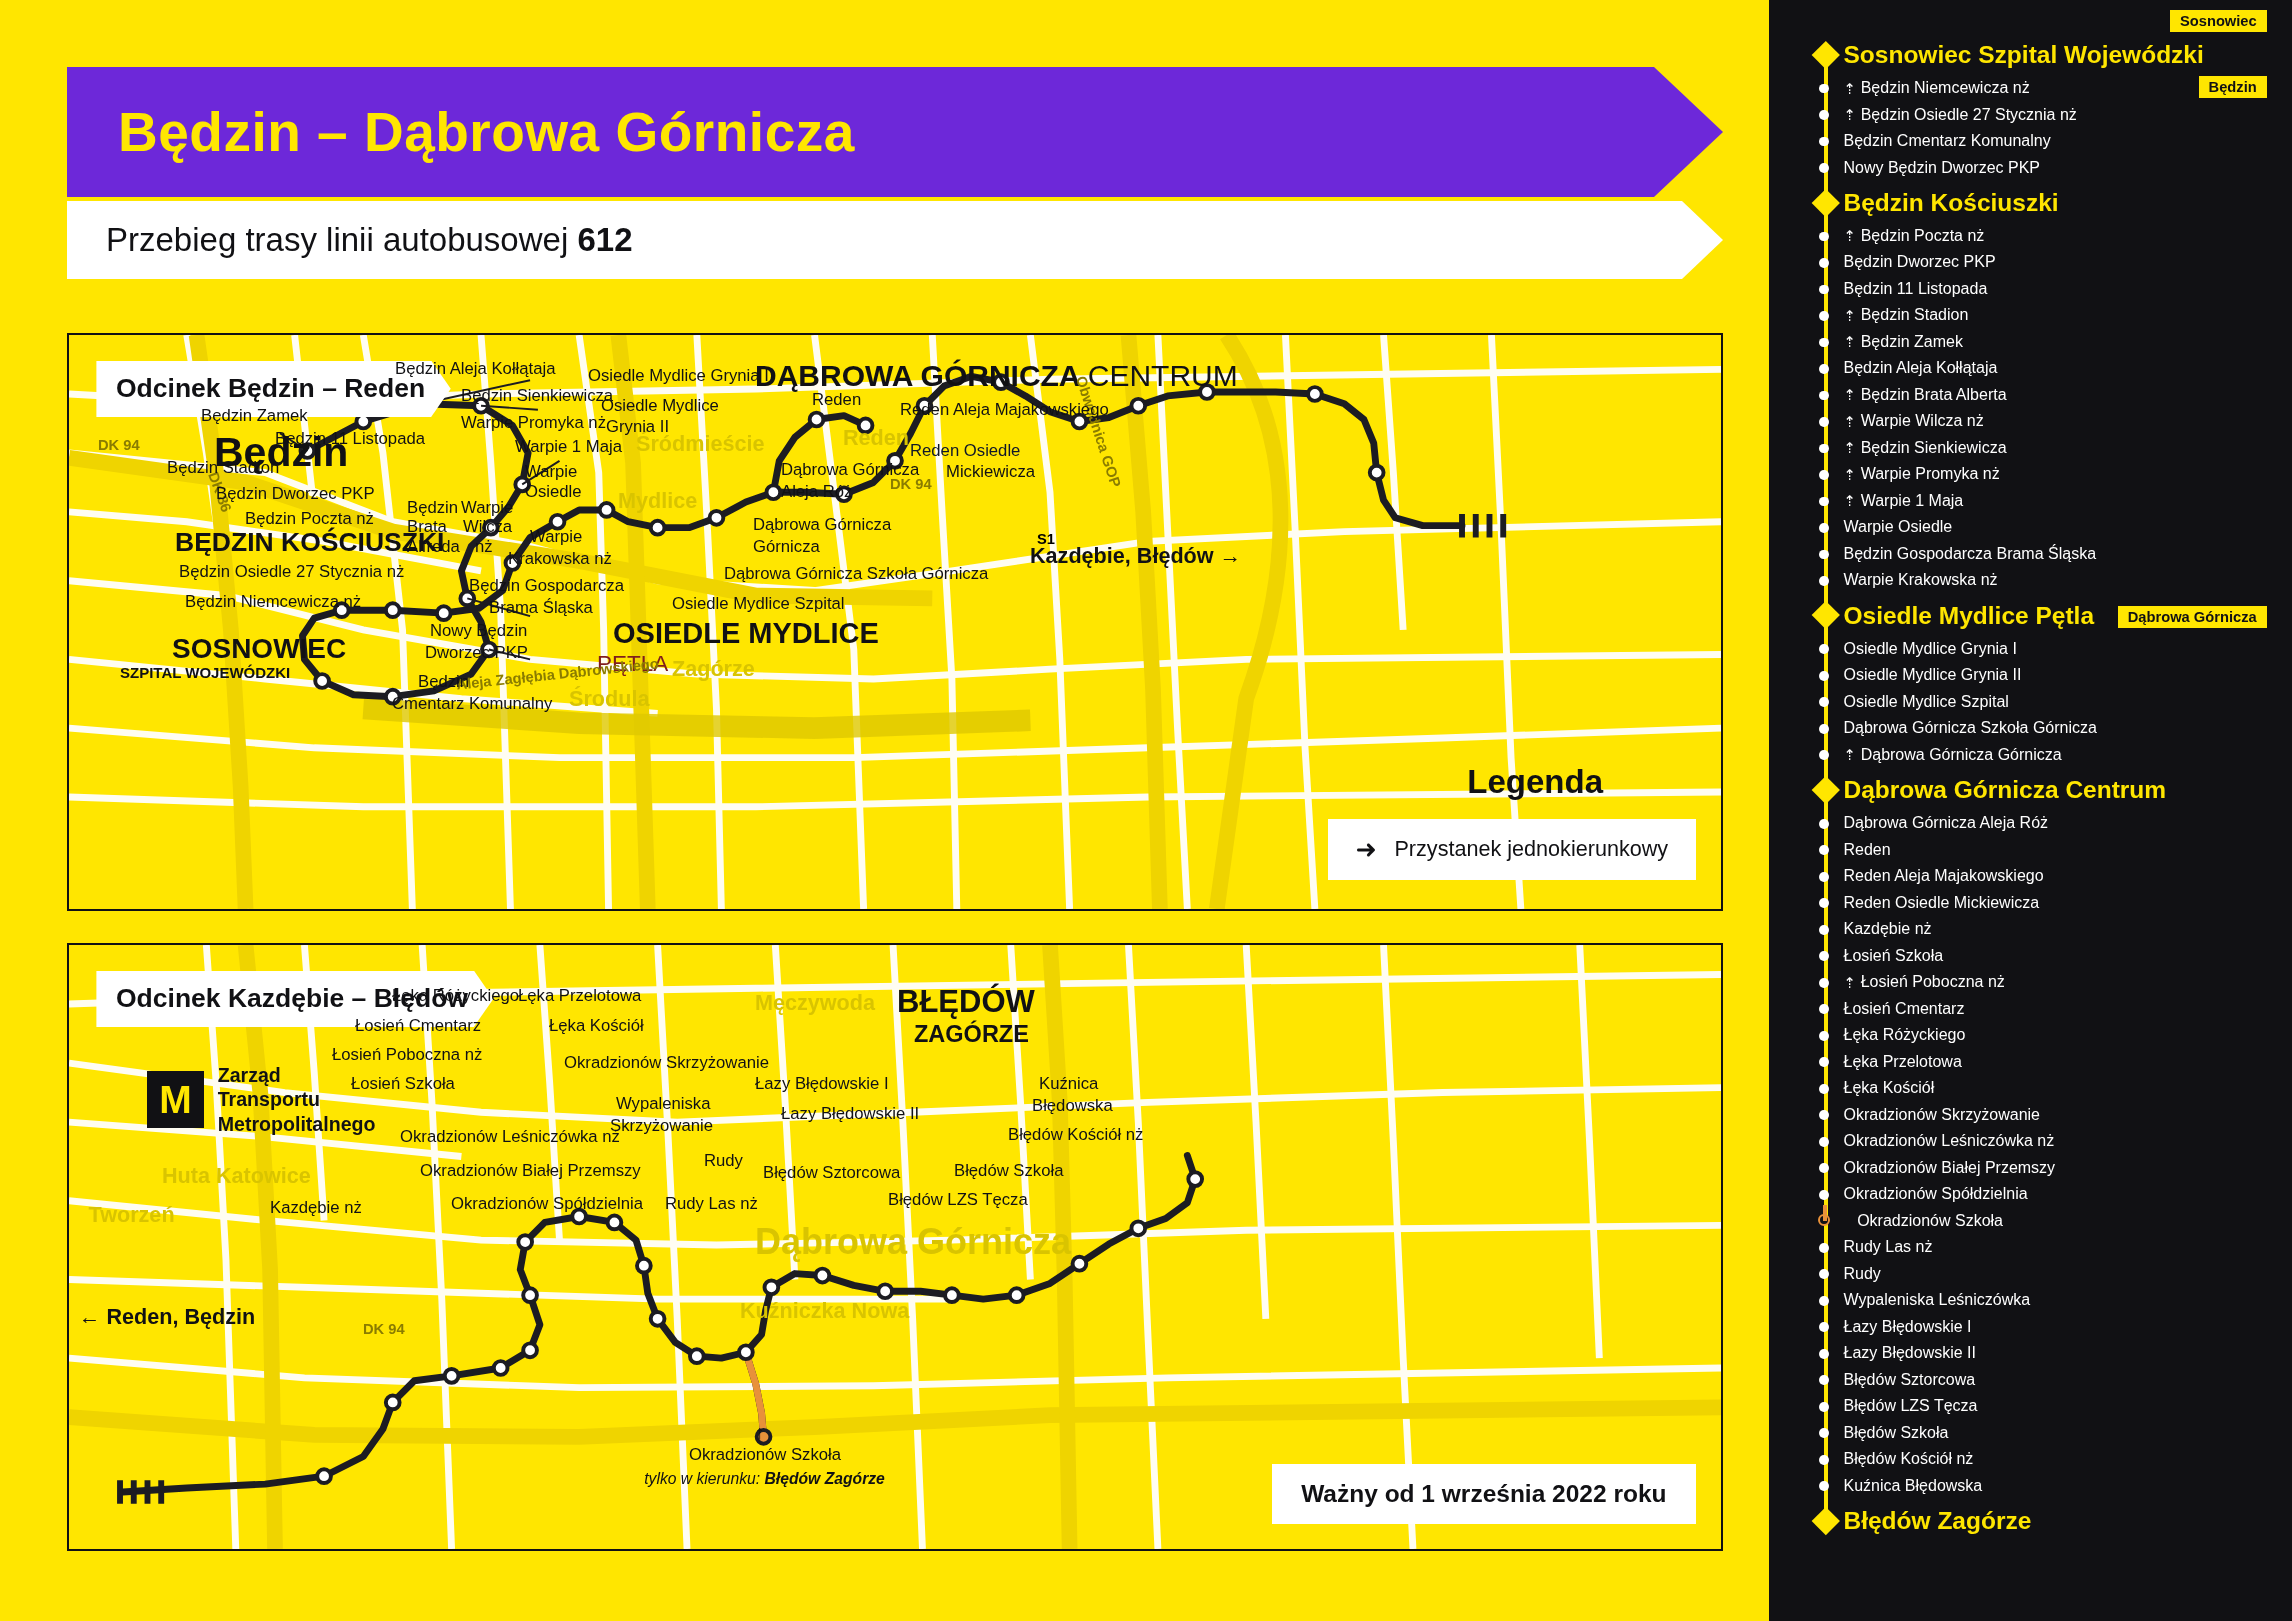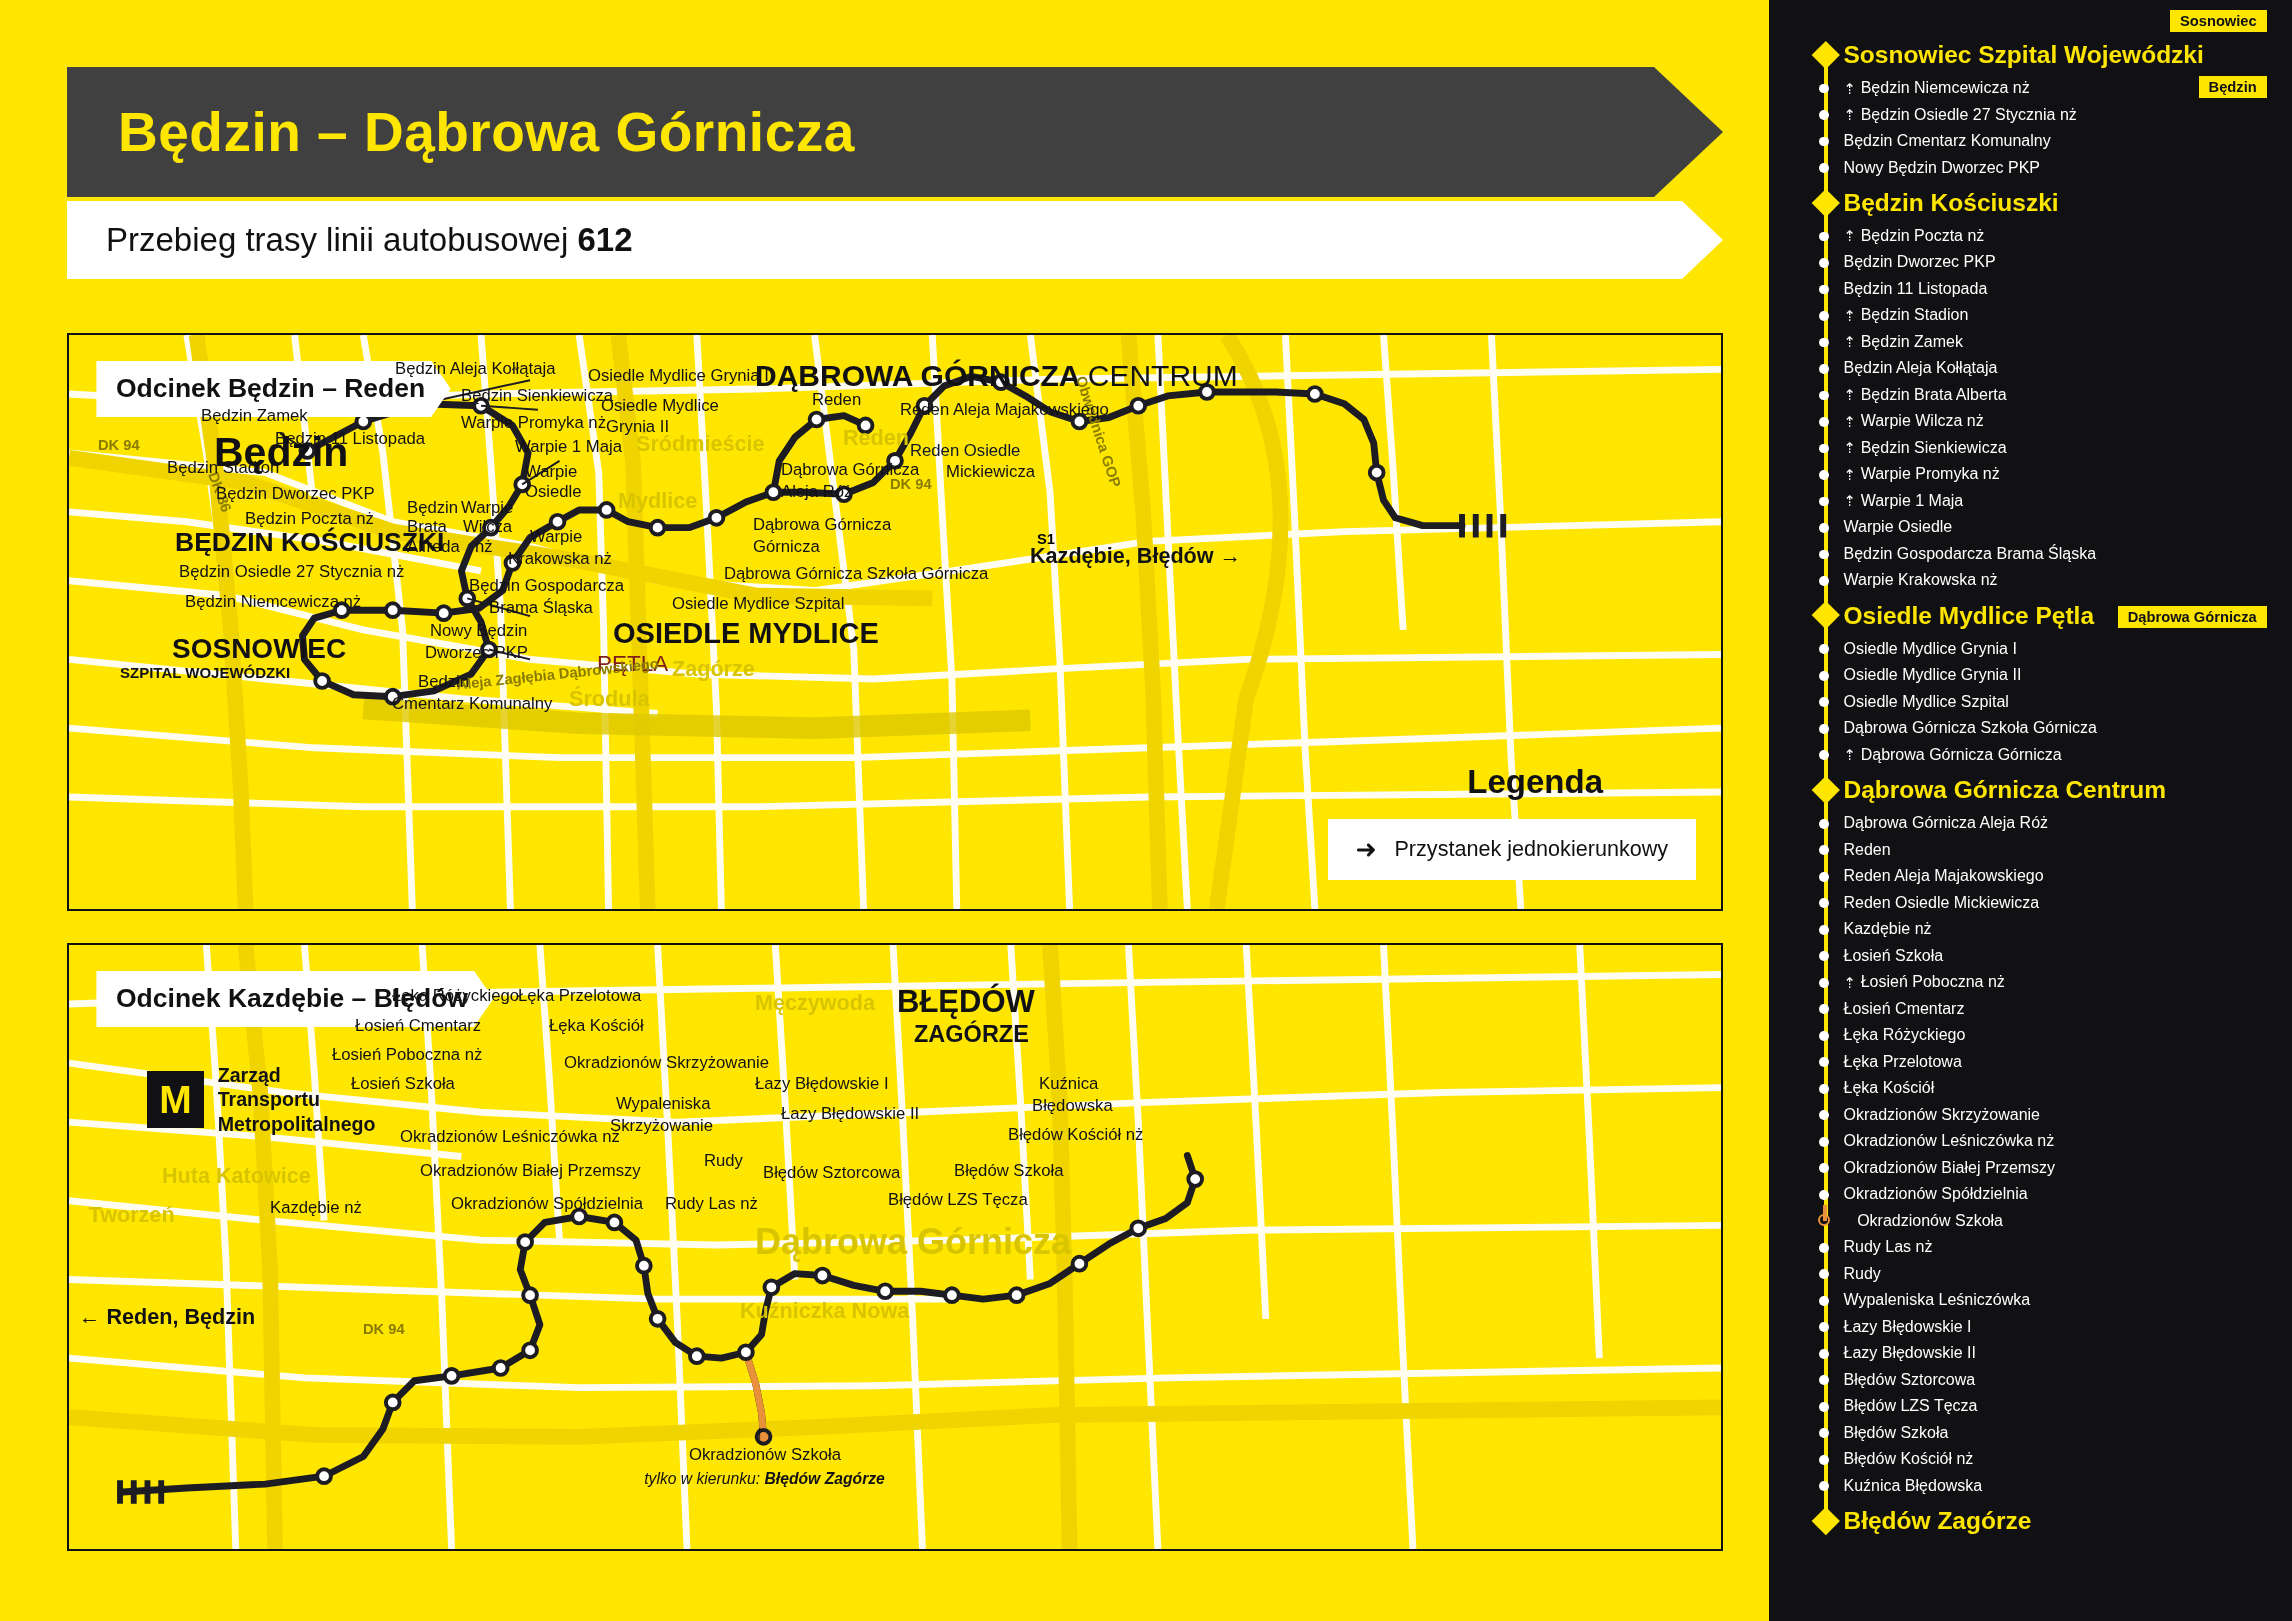--- a/index.html
+++ b/index.html
@@ -10,21 +10,21 @@
     overflow: hidden;
   }
   .page { position: relative; width: 2293px; height: 1621px; background: #FFE600; }
 
   
   .poster { position: absolute; left: 0; top: 0; width: 1769px; height: 1621px; background: #FFE600; }
 
   
   .title-banner {
     position: absolute; left: 67px; top: 67px; width: 1656px; height: 130px;
-    background: #404040;
+    background: #6d28d9;
     clip-path: polygon(0 0, calc(100% - 69px) 0, 100% 50%, calc(100% - 69px) 100%, 0 100%);
     display: flex; align-items: center;
   }
   .title-banner .t {
     color: #FFE600; font-size: 55px; font-weight: bold; letter-spacing: 0.5px;
     padding-left: 51px;
   }
   .sub-banner {
     position: absolute; left: 67px; top: 201px; width: 1656px; height: 78px;
     background: #ffffff;
@@ -372,20 +372,21 @@
         <div style="position:absolute;left:970px;top:129px;font-size:16.7px;color:#111114;">Kuźnica</div>
         <div style="position:absolute;left:963px;top:151px;font-size:16.7px;color:#111114;">Błędowska</div>
 
         <div class="note" style="left:549px;top:500px;width:294px;font-size:16.7px;">Okradzionów Szkoła</div>
         <div class="note" style="left:529px;top:525px;width:333px;font-size:15.7px;font-style:italic;">
           <span>tylko w kierunku: </span><b>Błędów Zagórze</b>
         </div>
         <div style="position:absolute;left:686px;top:476px;font-size:19.6px;color:#111114;">↑</div>
       </div>
 
+      <div class="valid-box">Ważny od 1 września 2022 roku</div>
     </div>
 
     <div class="ztm">
       <div class="ztm-mark"></div>
       <div class="ztm-txt">
         <div>Zarząd</div>
         <div>Transportu</div>
         <div>Metropolitalnego</div>
       </div>
     </div>

